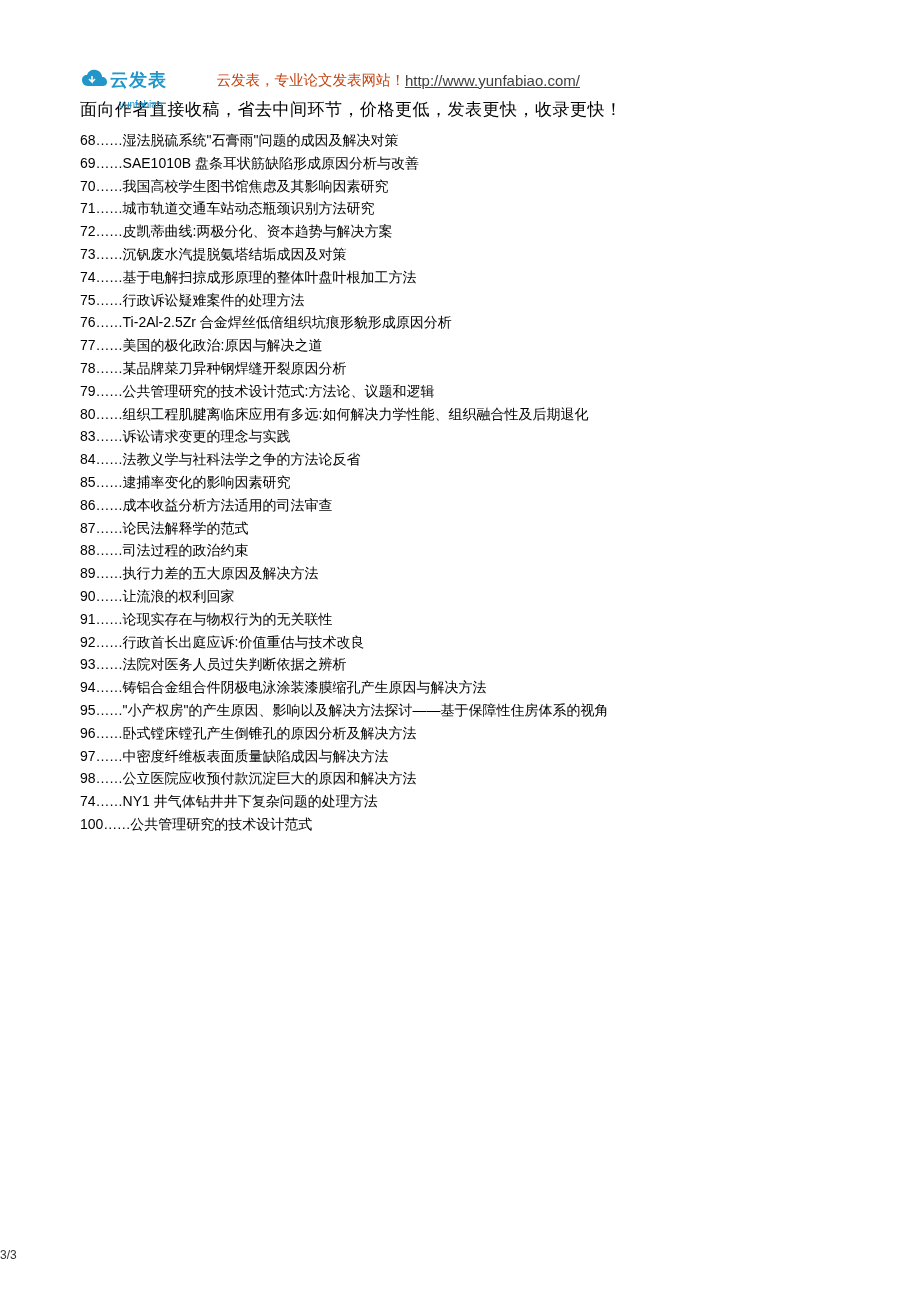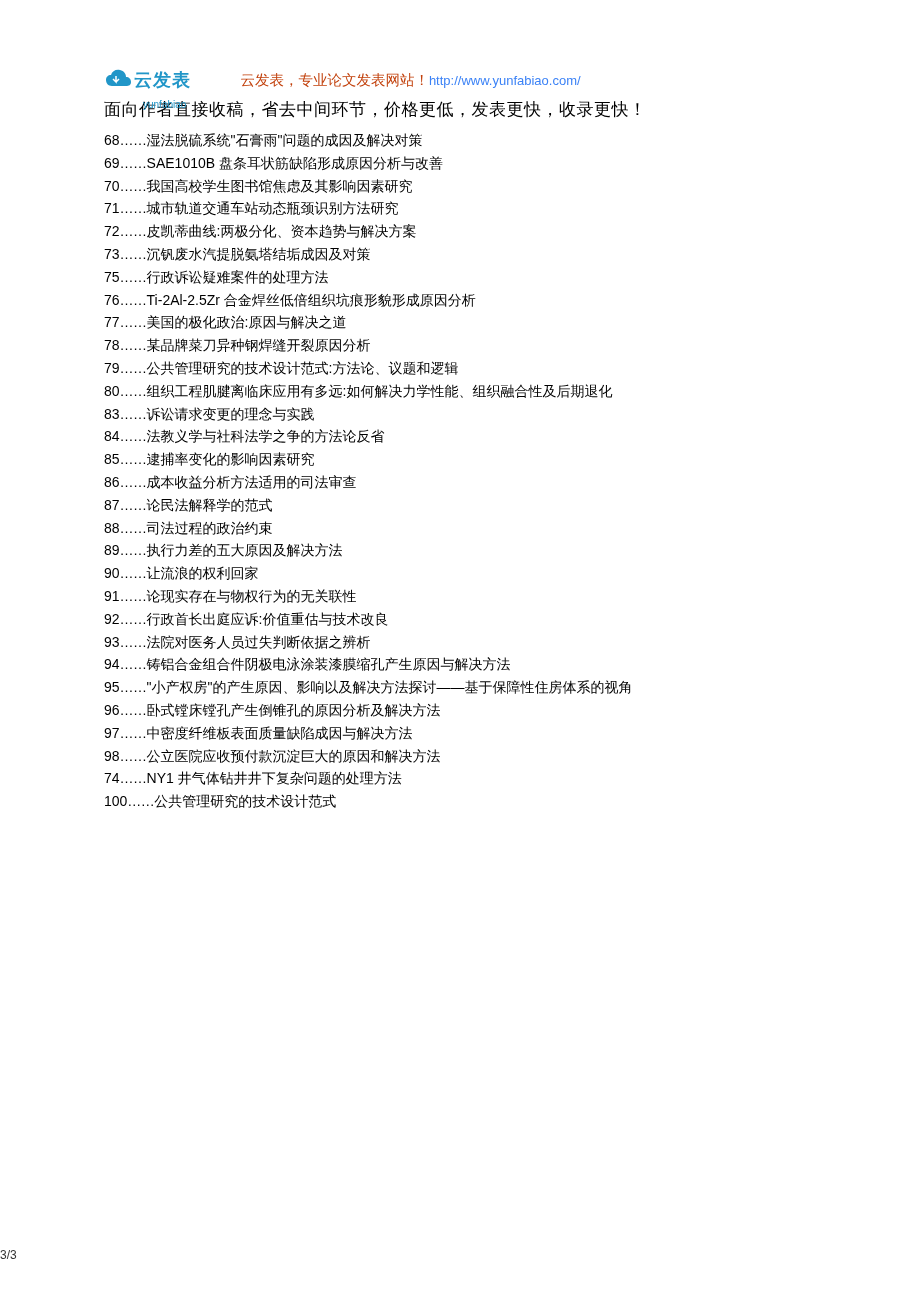--- a/index.html
+++ b/index.html
@@ -8,21 +8,21 @@
       box-sizing: border-box;
     }
     body {
       width: 920px;
       height: 1302px;
       background: #ffffff;
       font-family: "Microsoft YaHei", "SimSun", Arial, sans-serif;
       position: relative;
     }
     .page {
-      padding: 68px 104px 40px 104px;
+      padding: 68px 104px 40px 80px;
     }
     .header {
       margin-bottom: 8px;
     }
     .logo-line {
       display: flex;
       align-items: center;
       margin-bottom: 6px;
     }
     .logo-icon {
@@ -50,22 +50,23 @@
       position: relative;
       top: 24px;
       left: -52px;
     }
     .header-text {
       font-size: 14.5px;
       color: #c2410c;
       margin-left: 2px;
     }
     .header-link {
-      font-size: 13px;
-      color: #3b82f6;
+      font-size: 15px;
+      color: #404040;
+      text-decoration: underline;
     }
     .subheader {
       font-size: 17px;
       color: #000;
       letter-spacing: 0.5px;
       margin-bottom: 0;
     }
     .list {
       font-size: 14px;
       line-height: 22.8px;
@@ -114,20 +115,21 @@
     <div class="subheader">面向作者直接收稿，省去中间环节，价格更低，发表更快，收录更快！</div>
   </div>
 
   <div class="list" id="list">
       <div class="list-item"><span class="item-num">68</span><span class="item-dots">……</span><span class="item-title">湿法脱硫系统"石膏雨"问题的成因及解决对策</span></div>
       <div class="list-item"><span class="item-num">69</span><span class="item-dots">……</span><span class="item-title">SAE1010B 盘条耳状筋缺陷形成原因分析与改善</span></div>
       <div class="list-item"><span class="item-num">70</span><span class="item-dots">……</span><span class="item-title">我国高校学生图书馆焦虑及其影响因素研究</span></div>
       <div class="list-item"><span class="item-num">71</span><span class="item-dots">……</span><span class="item-title">城市轨道交通车站动态瓶颈识别方法研究</span></div>
       <div class="list-item"><span class="item-num">72</span><span class="item-dots">……</span><span class="item-title">皮凯蒂曲线:两极分化、资本趋势与解决方案</span></div>
       <div class="list-item"><span class="item-num">73</span><span class="item-dots">……</span><span class="item-title">沉钒废水汽提脱氨塔结垢成因及对策</span></div>
+      <div class="list-item"><span class="item-num">74</span><span class="item-dots">……</span><span class="item-title">基于电解扫掠成形原理的整体叶盘叶根加工方法</span></div>
       <div class="list-item"><span class="item-num">75</span><span class="item-dots">……</span><span class="item-title">行政诉讼疑难案件的处理方法</span></div>
       <div class="list-item"><span class="item-num">76</span><span class="item-dots">……</span><span class="item-title">Ti-2Al-2.5Zr 合金焊丝低倍组织坑痕形貌形成原因分析</span></div>
       <div class="list-item"><span class="item-num">77</span><span class="item-dots">……</span><span class="item-title">美国的极化政治:原因与解决之道</span></div>
       <div class="list-item"><span class="item-num">78</span><span class="item-dots">……</span><span class="item-title">某品牌菜刀异种钢焊缝开裂原因分析</span></div>
       <div class="list-item"><span class="item-num">79</span><span class="item-dots">……</span><span class="item-title">公共管理研究的技术设计范式:方法论、议题和逻辑</span></div>
       <div class="list-item"><span class="item-num">80</span><span class="item-dots">……</span><span class="item-title">组织工程肌腱离临床应用有多远:如何解决力学性能、组织融合性及后期退化</span></div>
       <div class="list-item"><span class="item-num">83</span><span class="item-dots">……</span><span class="item-title">诉讼请求变更的理念与实践</span></div>
       <div class="list-item"><span class="item-num">84</span><span class="item-dots">……</span><span class="item-title">法教义学与社科法学之争的方法论反省</span></div>
       <div class="list-item"><span class="item-num">85</span><span class="item-dots">……</span><span class="item-title">逮捕率变化的影响因素研究</span></div>
       <div class="list-item"><span class="item-num">86</span><span class="item-dots">……</span><span class="item-title">成本收益分析方法适用的司法审查</span></div>

